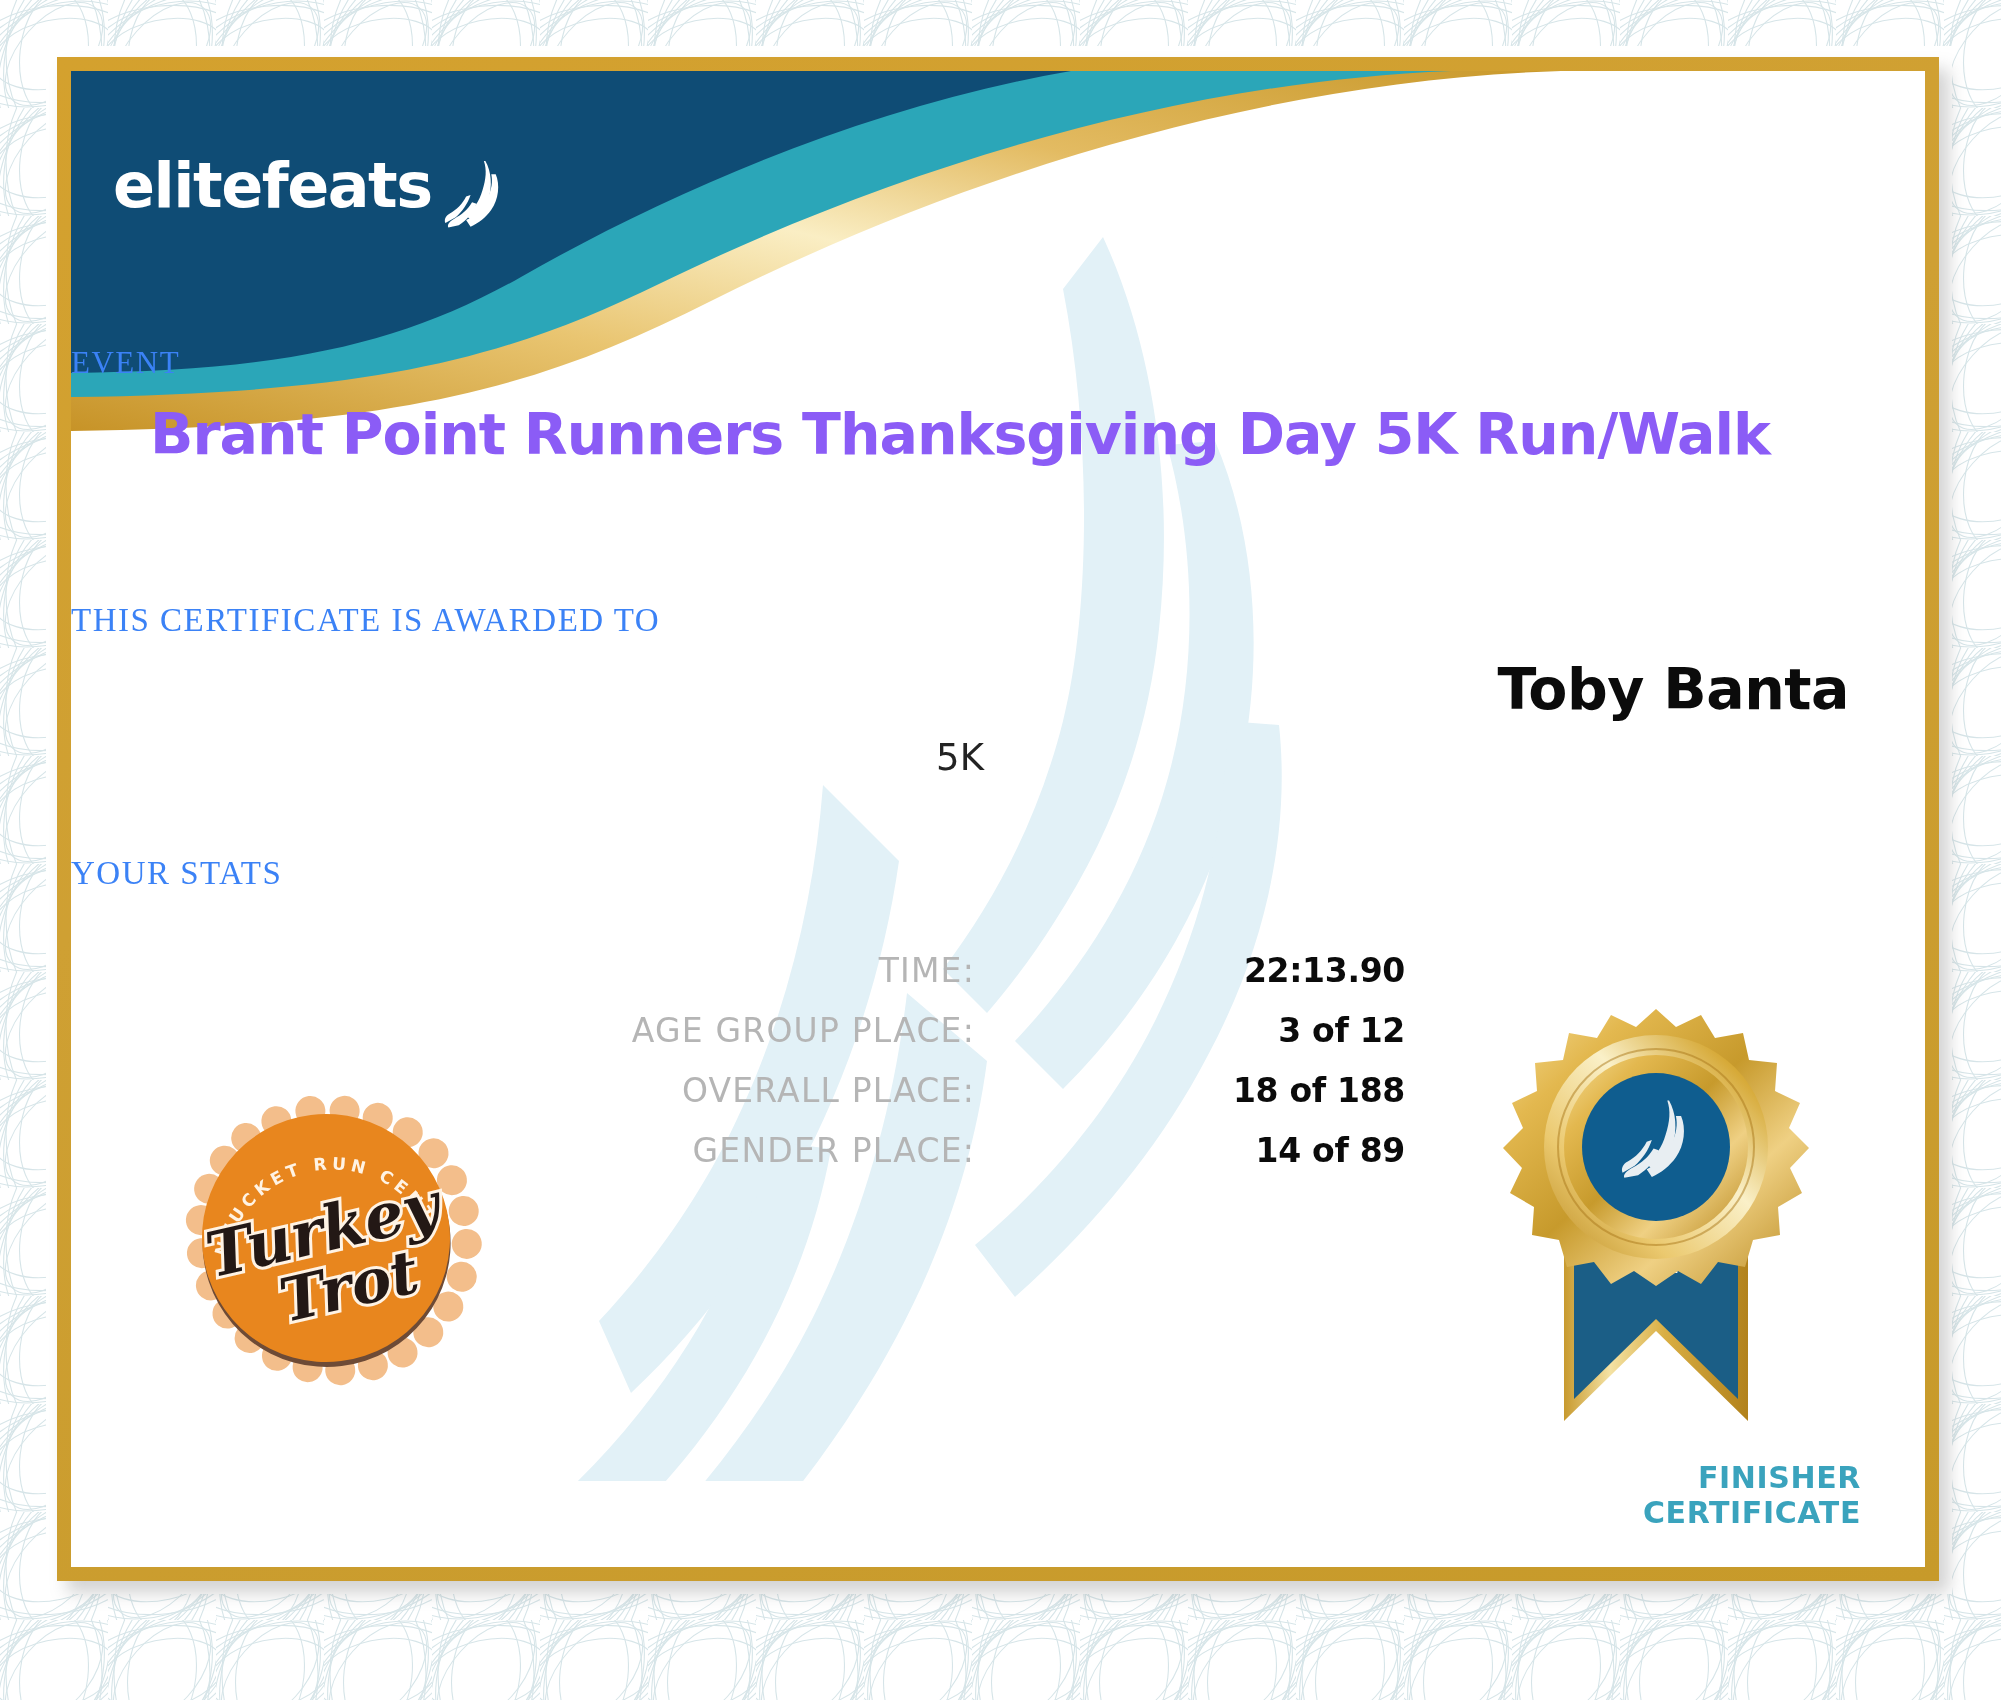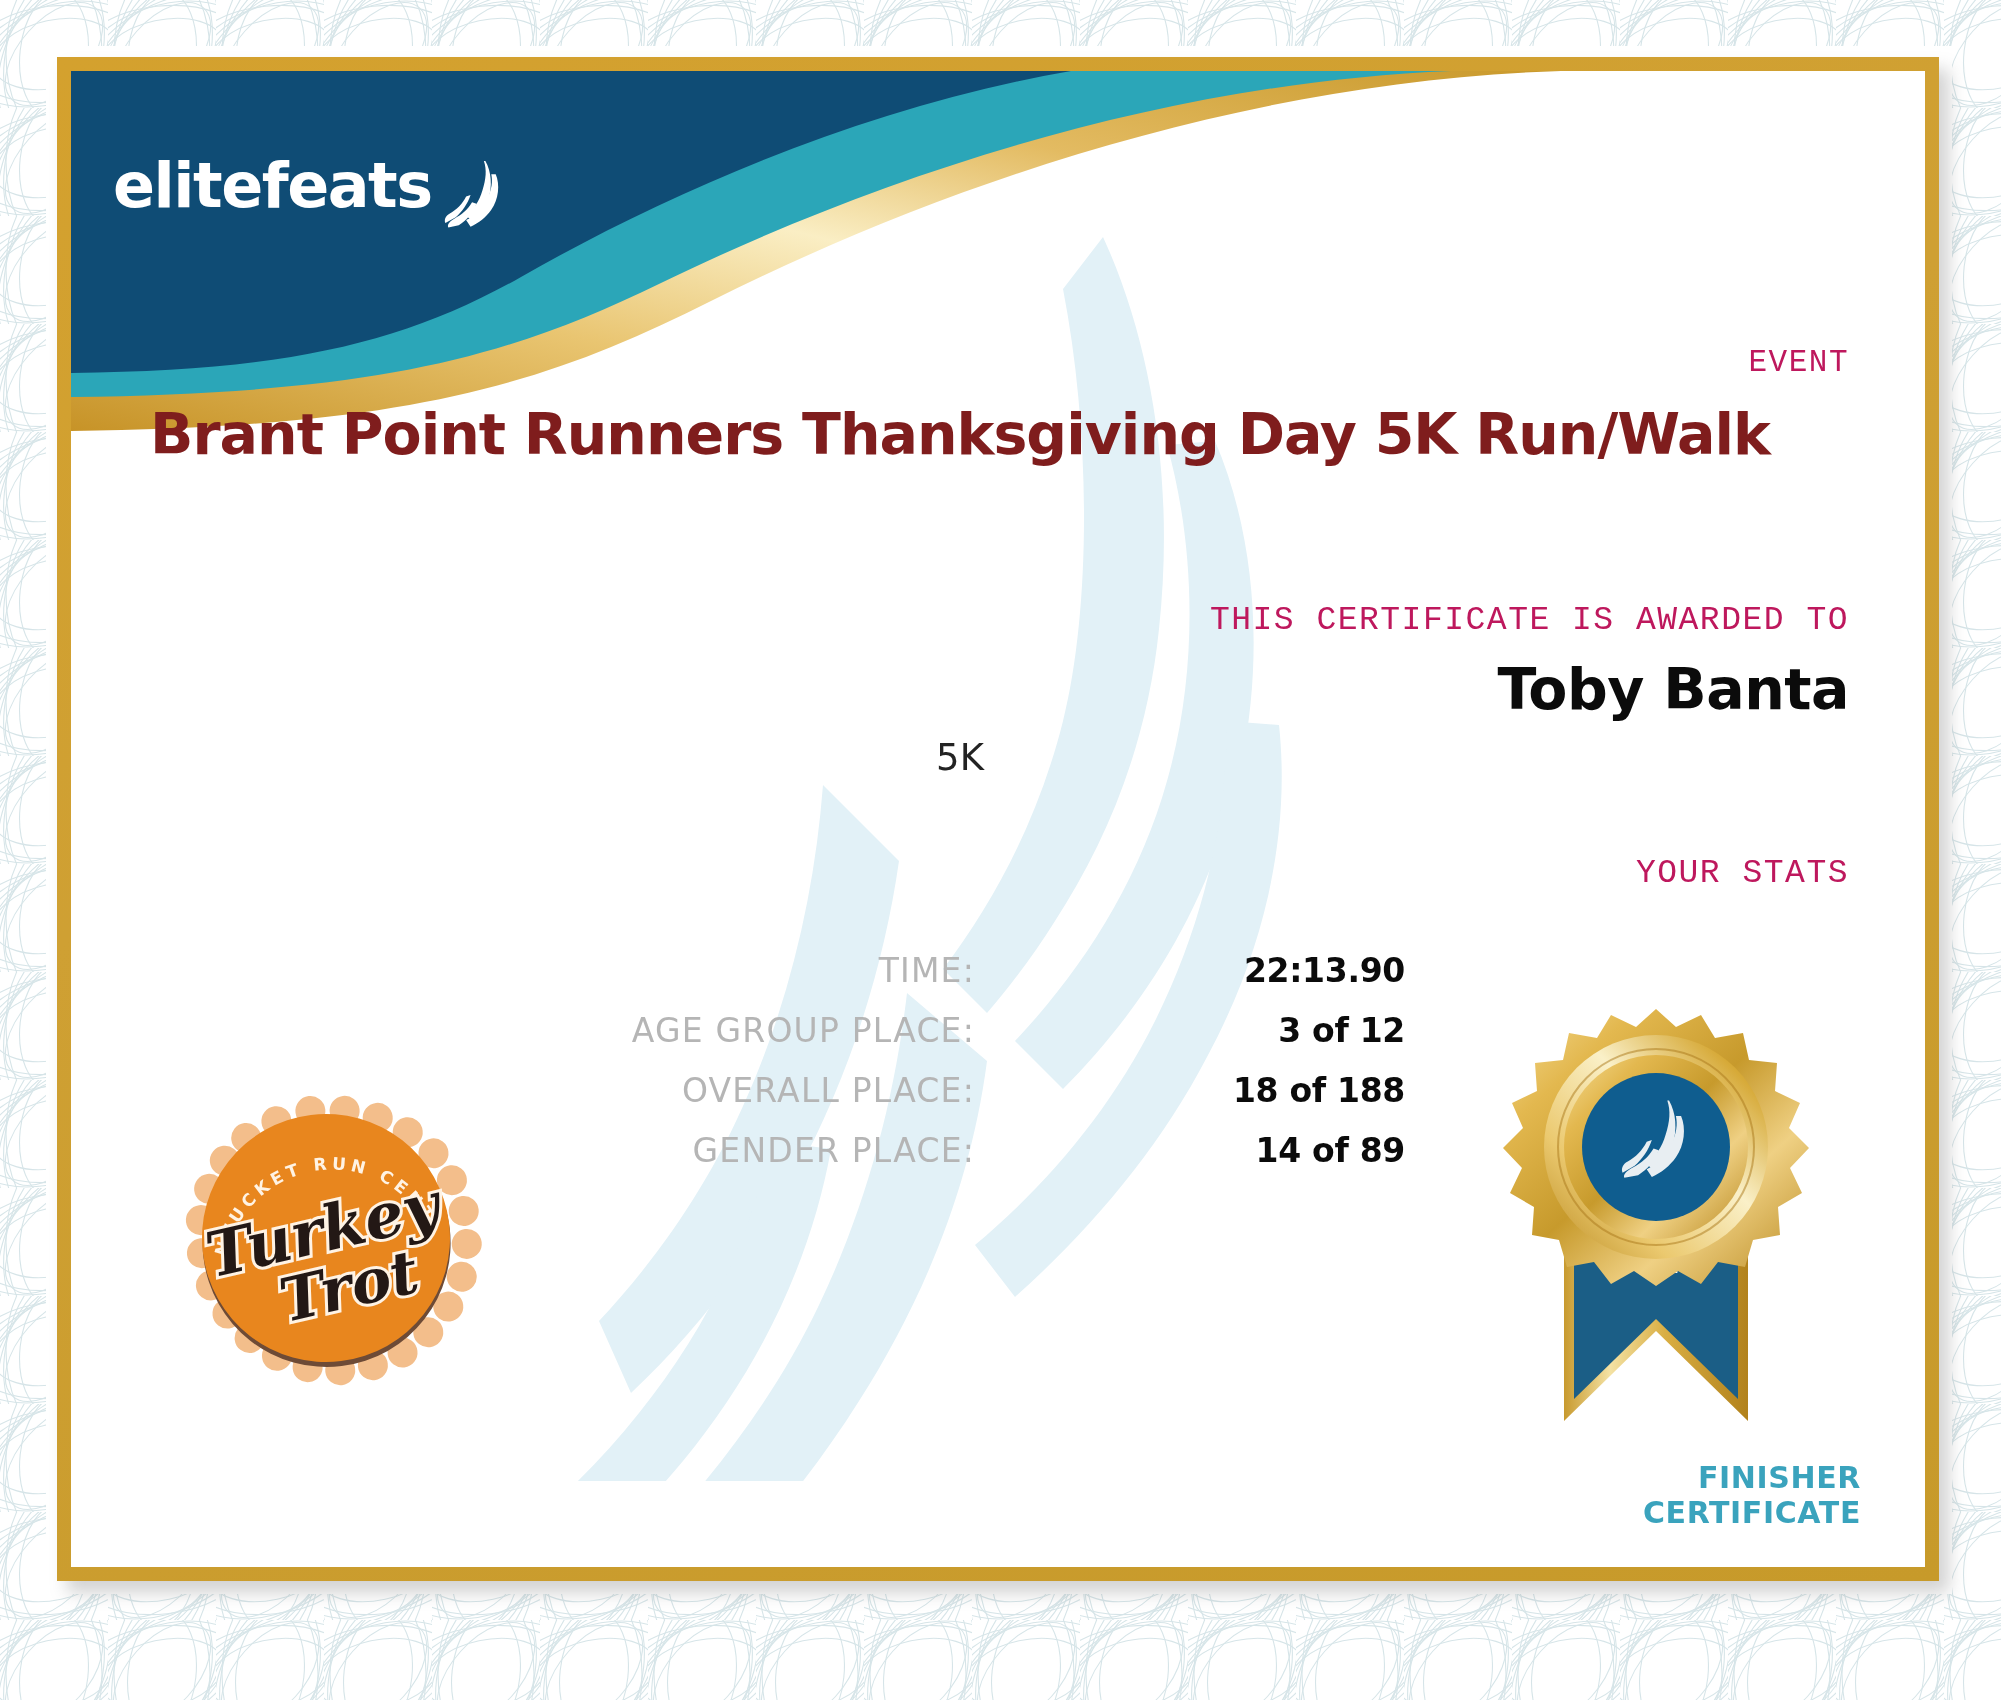--- a/index.html
+++ b/index.html
@@ -91,40 +91,40 @@
 
   
   #content {
     position: absolute;
     left: 0;
     top: 0;
     width: 100%;
     height: 100%;
   }
   .label-muted {
-    color: #be185d;
-    font-family: Liberation Mono, monospace;
+    color: #3b82f6;
+    font-family: Liberation Serif, serif;
     letter-spacing: 1.5px;
-    text-align: right;
+    text-align: left;
   }
 
   #event-label {
     position: absolute;
     top: 274px;
     left: 0;
     width: 1778px;
     font-size: 31px;
   }
   #event-title {
     position: absolute;
     top: 330px;
     left: 0;
     width: 1778px;
     text-align: center;
-    color: #7f1d1d;
+    color: #8b5cf6;
     font-size: 57px;
     font-weight: bold;
     font-family: "DejaVu Sans", sans-serif;
     letter-spacing: -1px;
     white-space: nowrap;
   }
   #awarded-label {
     position: absolute;
     top: 531px;
     left: 0;

